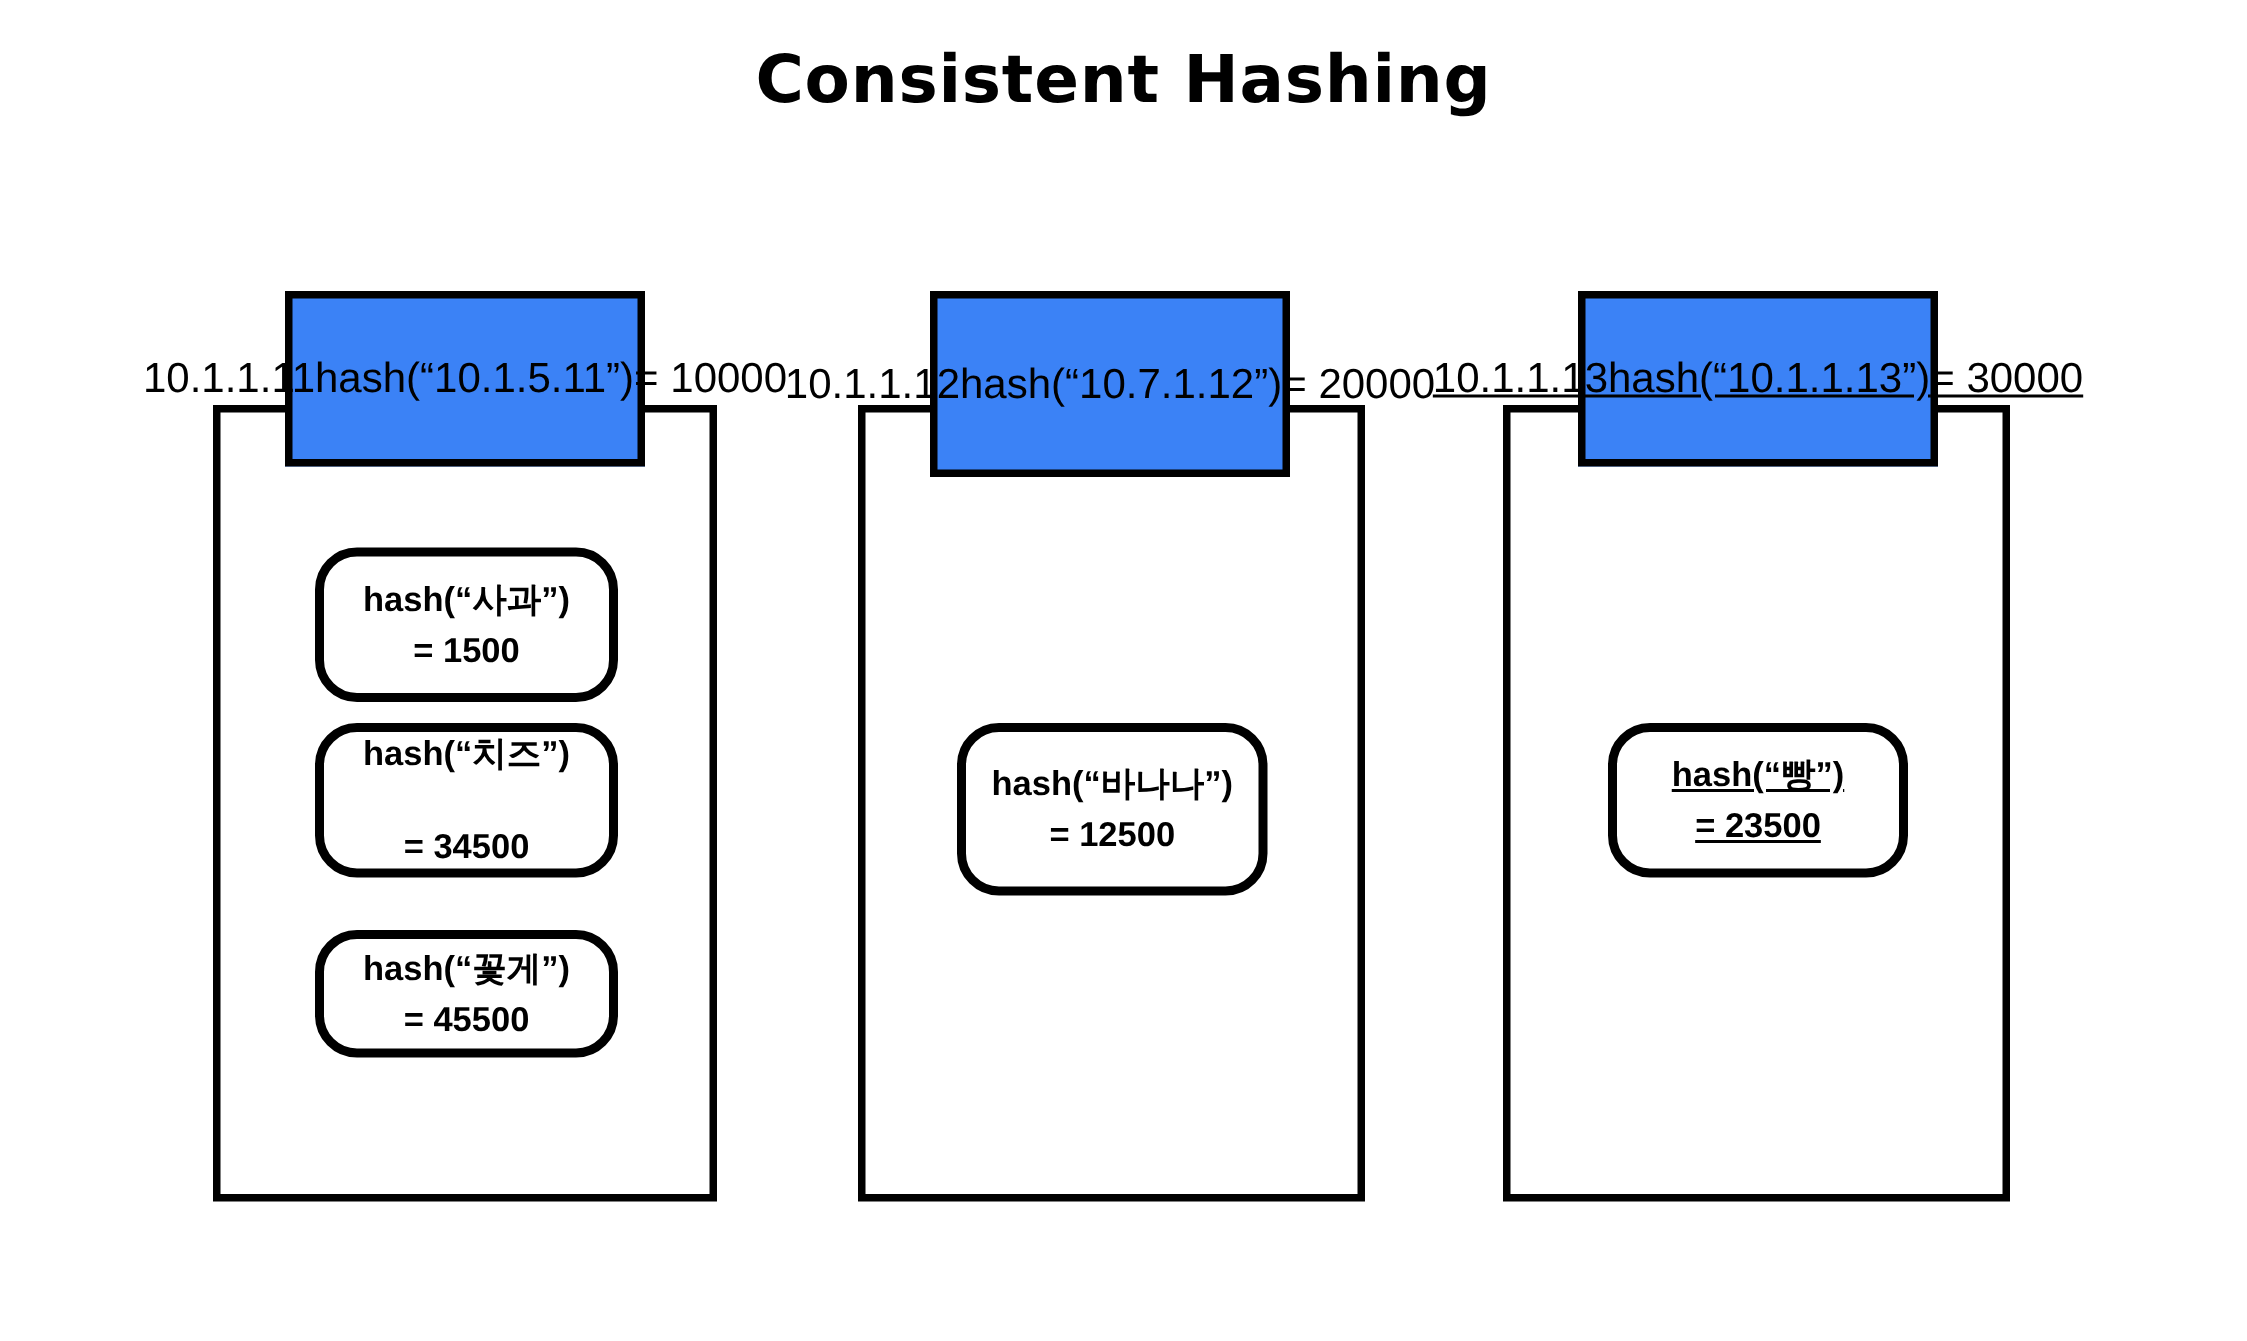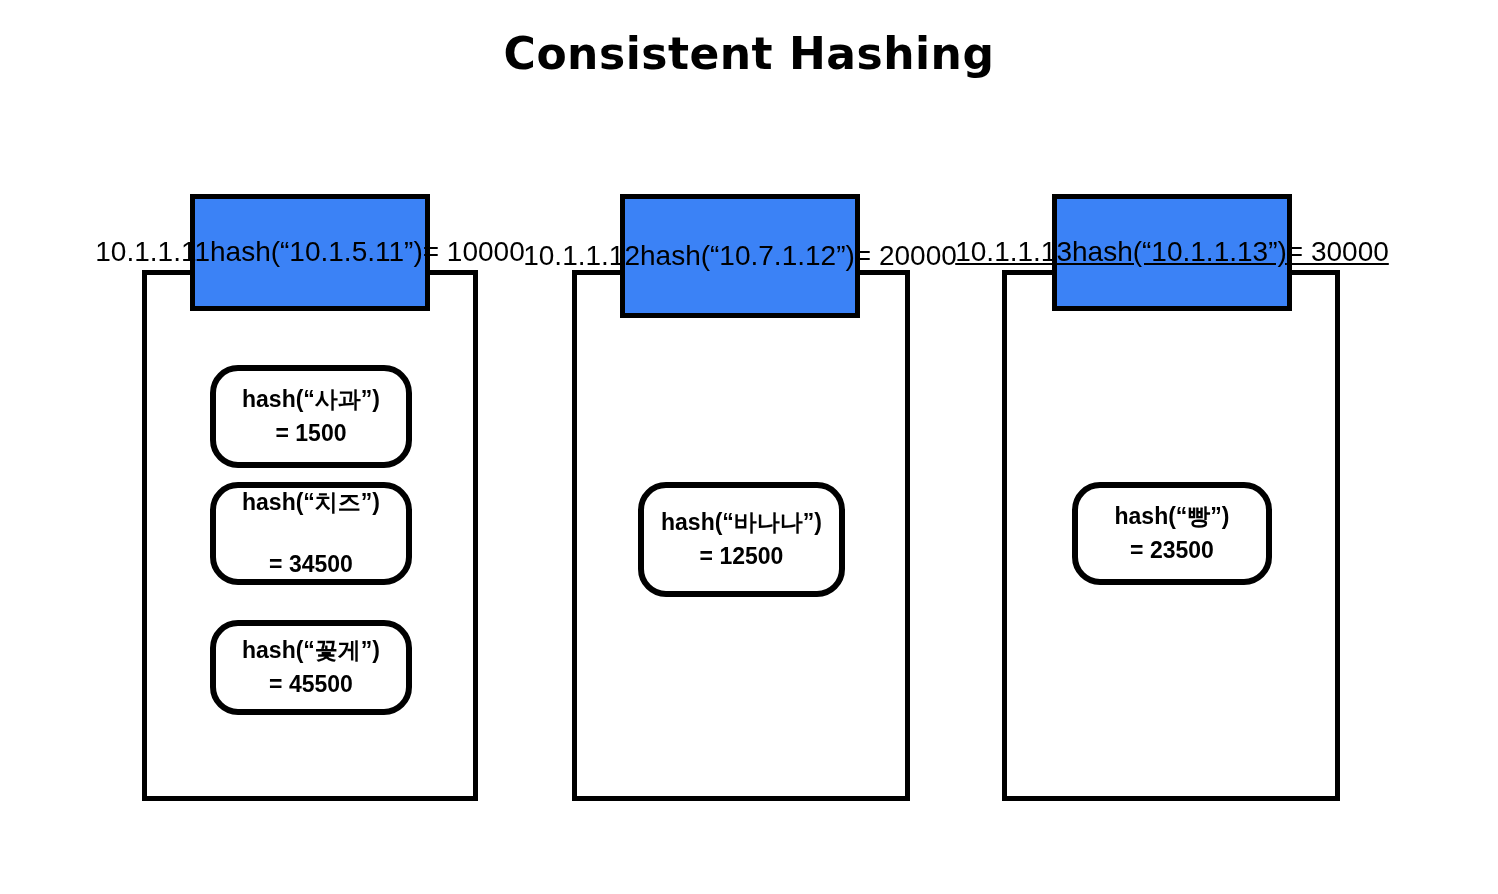--- a/index.html
+++ b/index.html
@@ -105,21 +105,21 @@
   <div class="key-capsule" style="left:210px; top:345px; width:202px; height:103px;margin-top:20px;">
     <span class="cap-line">hash(“사과”)</span>
     <span class="cap-line">= 1500</span>
   </div>
 
   <div class="key-capsule" style="left:210px; top:482px; width:202px; height:103px;gap:28px;">
     <span class="cap-line">hash(“치즈”)</span>
     <span class="cap-line">= 34500</span>
   </div>
 
-  <div class="key-capsule" style="left:210px; top:620px; width:202px; height:95px;">
+  <div class="key-capsule" style="left:210px; top:620px; width:202px; height:85px;">
     <span class="cap-line">hash(“꽃게”)</span>
     <span class="cap-line">= 45500</span>
   </div>
 </div>
 
 <div class="node-group">
 
   <div class="server-box" style="left:572px; top:270px; width:338px; height:531px;"></div>
 
   <div class="node-header" style="left:620px; top:194px; width:240px; height:124px;">
@@ -137,17 +137,17 @@
 <div class="node-group">
 
   <div class="server-box" style="left:1002px; top:270px; width:338px; height:531px;"></div>
 
   <div class="node-header" style="left:1052px; top:194px; width:240px; height:117px;text-decoration:underline;">
     <span class="hdr-line">10.1.1.13</span>
     <span class="hdr-line">hash(“10.1.1.13”)</span>
     <span class="hdr-line">= 30000</span>
   </div>
 
-  <div class="key-capsule" style="left:1072px; top:482px; width:200px; height:103px;">
+  <div class="key-capsule" style="left:1072px; top:482px; width:200px; height:103px;text-decoration:underline;">
     <span class="cap-line">hash(“빵”)</span>
     <span class="cap-line">= 23500</span>
   </div>
 </div>
 
 </body></html>

